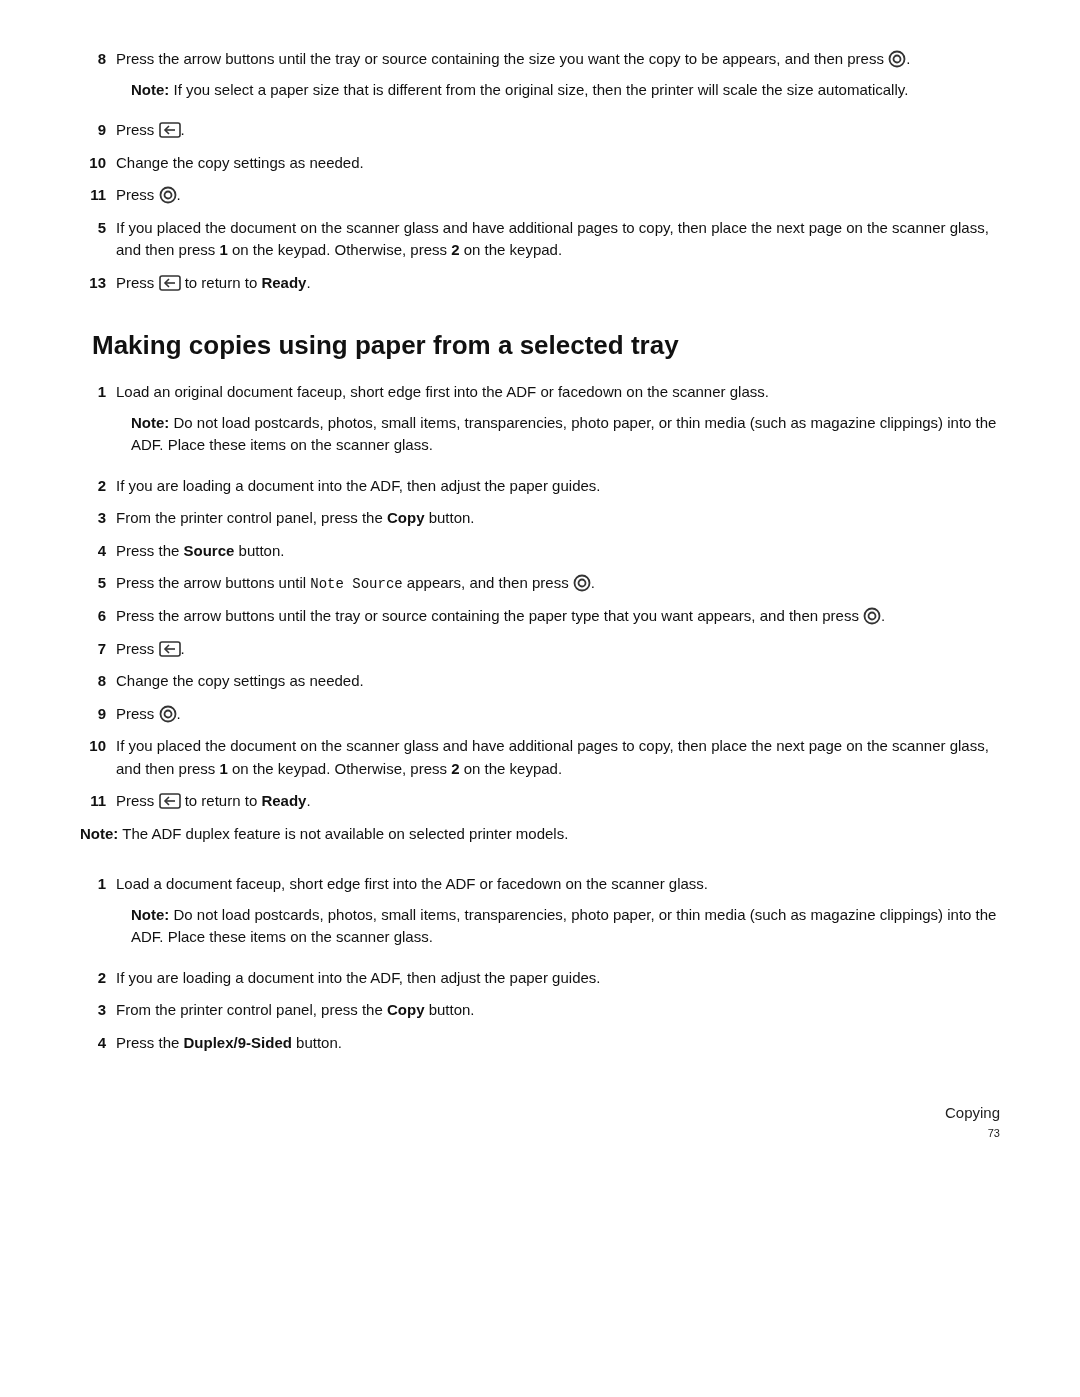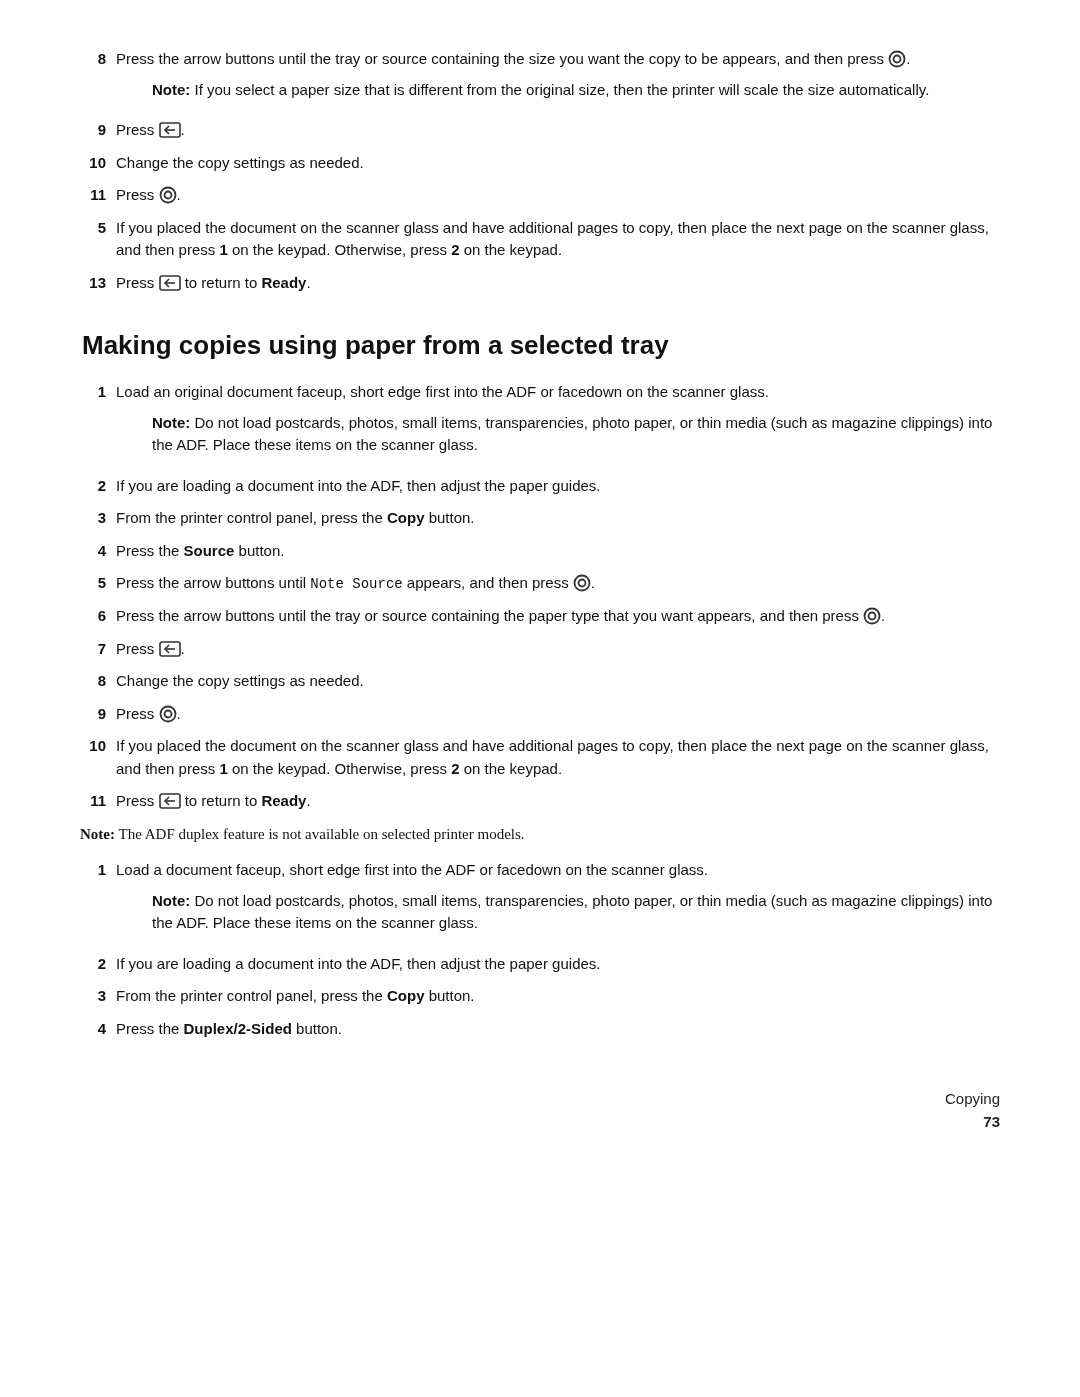--- a/index.html
+++ b/index.html
@@ -9,21 +9,21 @@
       font-size: 15px;
       color: #111;
       width: 1080px;
       min-height: 1397px;
       padding: 48px 80px 60px 80px;
       line-height: 1.5;
     }
     .section-heading {
       font-size: 26px;
       font-weight: bold;
-      margin: 32px 0 16px 2px;
+      margin: 32px 0 16px 12px;
       font-family: Arial, Helvetica, sans-serif;
     }
     .step-list {
       list-style: none;
       padding: 0;
       margin: 0;
     }
     .step-item {
       display: flex;
       align-items: flex-start;
@@ -52,26 +52,26 @@
       font-size: 14px;
       background: none;
     }
     .footer {
       text-align: right;
       margin-top: 48px;
       font-size: 15px;
       color: #222;
     }
     .footer-page {
-      font-size: 15px;
-      font-weight: bold;
+      font-size: 11px;
+      font-weight: normal;
       display: block;
     }
     .indented {
-      margin-left: 36px;
+      margin-left: 15px;
     }
     
     .svg-icon {
       display: inline-block;
       vertical-align: middle;
       position: relative;
       top: -1px;
     }
   </style>
 </head>
@@ -242,21 +242,21 @@
           <polyline points="10,4 6,8 10,12" fill="none" stroke="#333" stroke-width="1.6"></polyline>
           <line x1="6" y1="8" x2="16" y2="8" stroke="#333" stroke-width="1.6"></line>
         </svg>
         to return to <span class="bold">Ready</span>.
       </span>
     </li>
 
   </ol>
 
 
-  <p style="margin-bottom: 14px; font-family: Liberation Serif, serif;">
+  <p style="margin-bottom: 28px;">
     <span class="bold">Note:</span>
     <span> The ADF duplex feature is not available on selected printer models.</span>
   </p>
 
   <ol class="step-list">
 
     <li class="step-item">
       <span class="step-num">1</span>
       <span class="step-content">
         Load a document faceup, short edge first into the ADF or facedown on the scanner glass.
@@ -272,21 +272,21 @@
       <span class="step-content">If you are loading a document into the ADF, then adjust the paper guides.</span>
     </li>
 
     <li class="step-item">
       <span class="step-num">3</span>
       <span class="step-content">From the printer control panel, press the <span class="bold">Copy</span> button.</span>
     </li>
 
     <li class="step-item">
       <span class="step-num">4</span>
-      <span class="step-content">Press the <span class="bold">Duplex/2-Sided</span> button.</span>
+      <span class="step-content">Press the <span class="bold">Duplex/9-Sided</span> button.</span>
     </li>
 
   </ol>
 
 </div>
 
 <div class="footer">
   <span>Copying</span>
   <span class="footer-page">73</span>
 </div>

